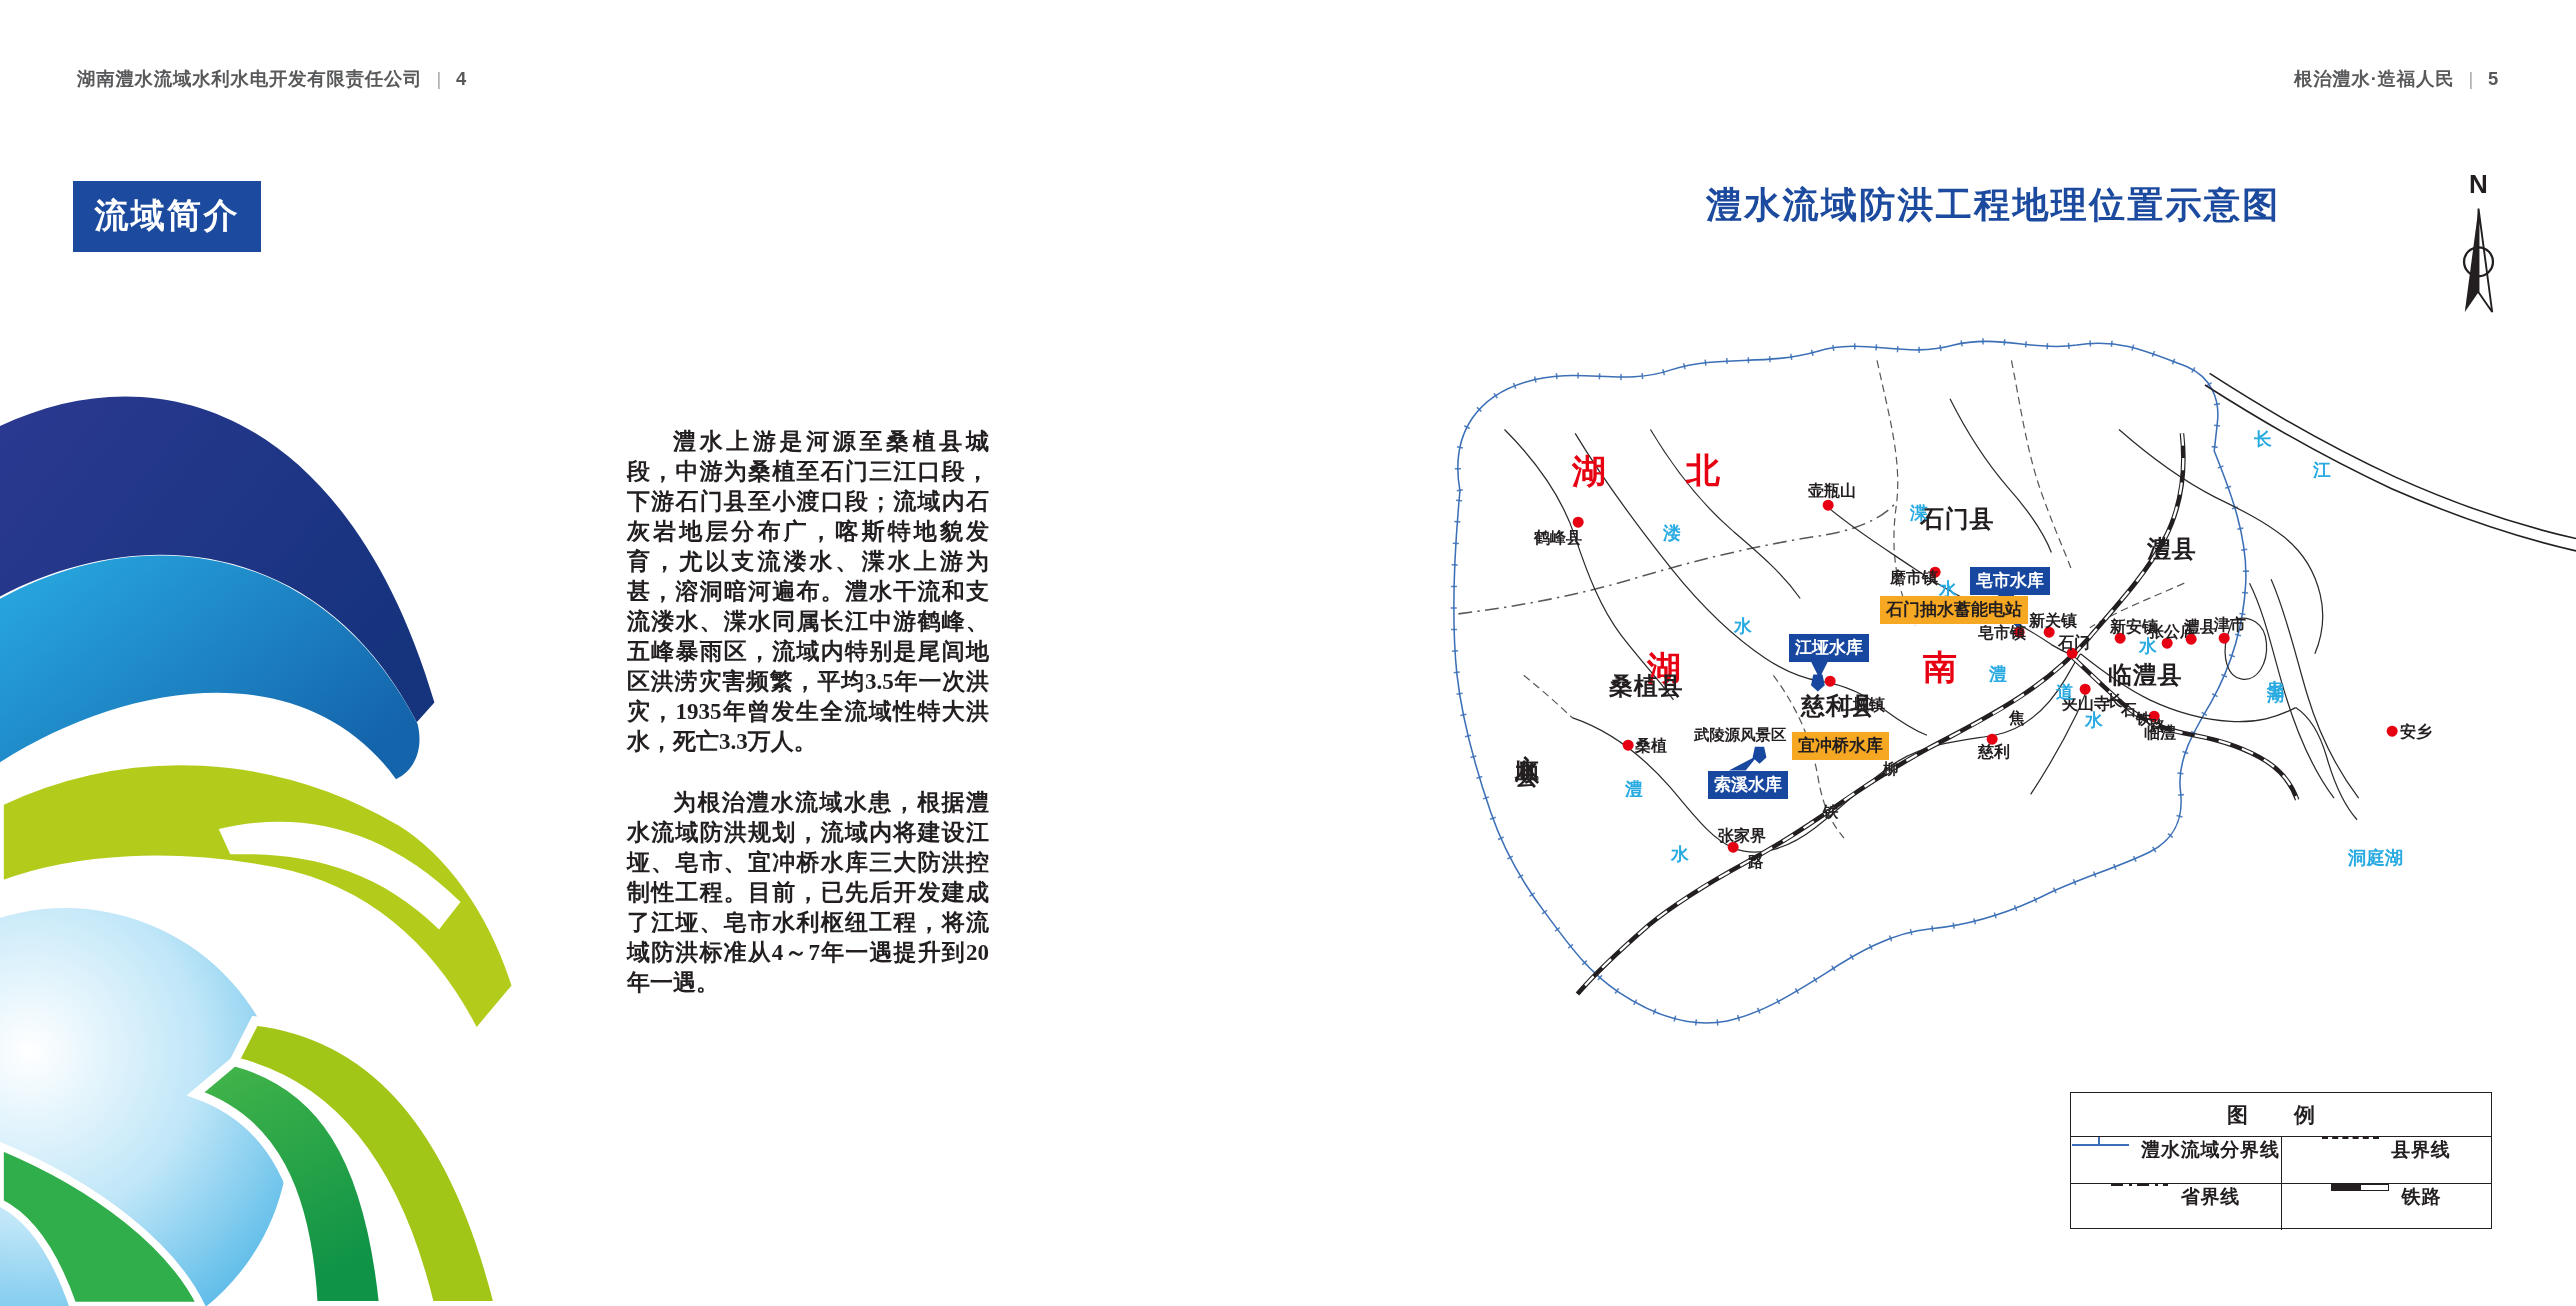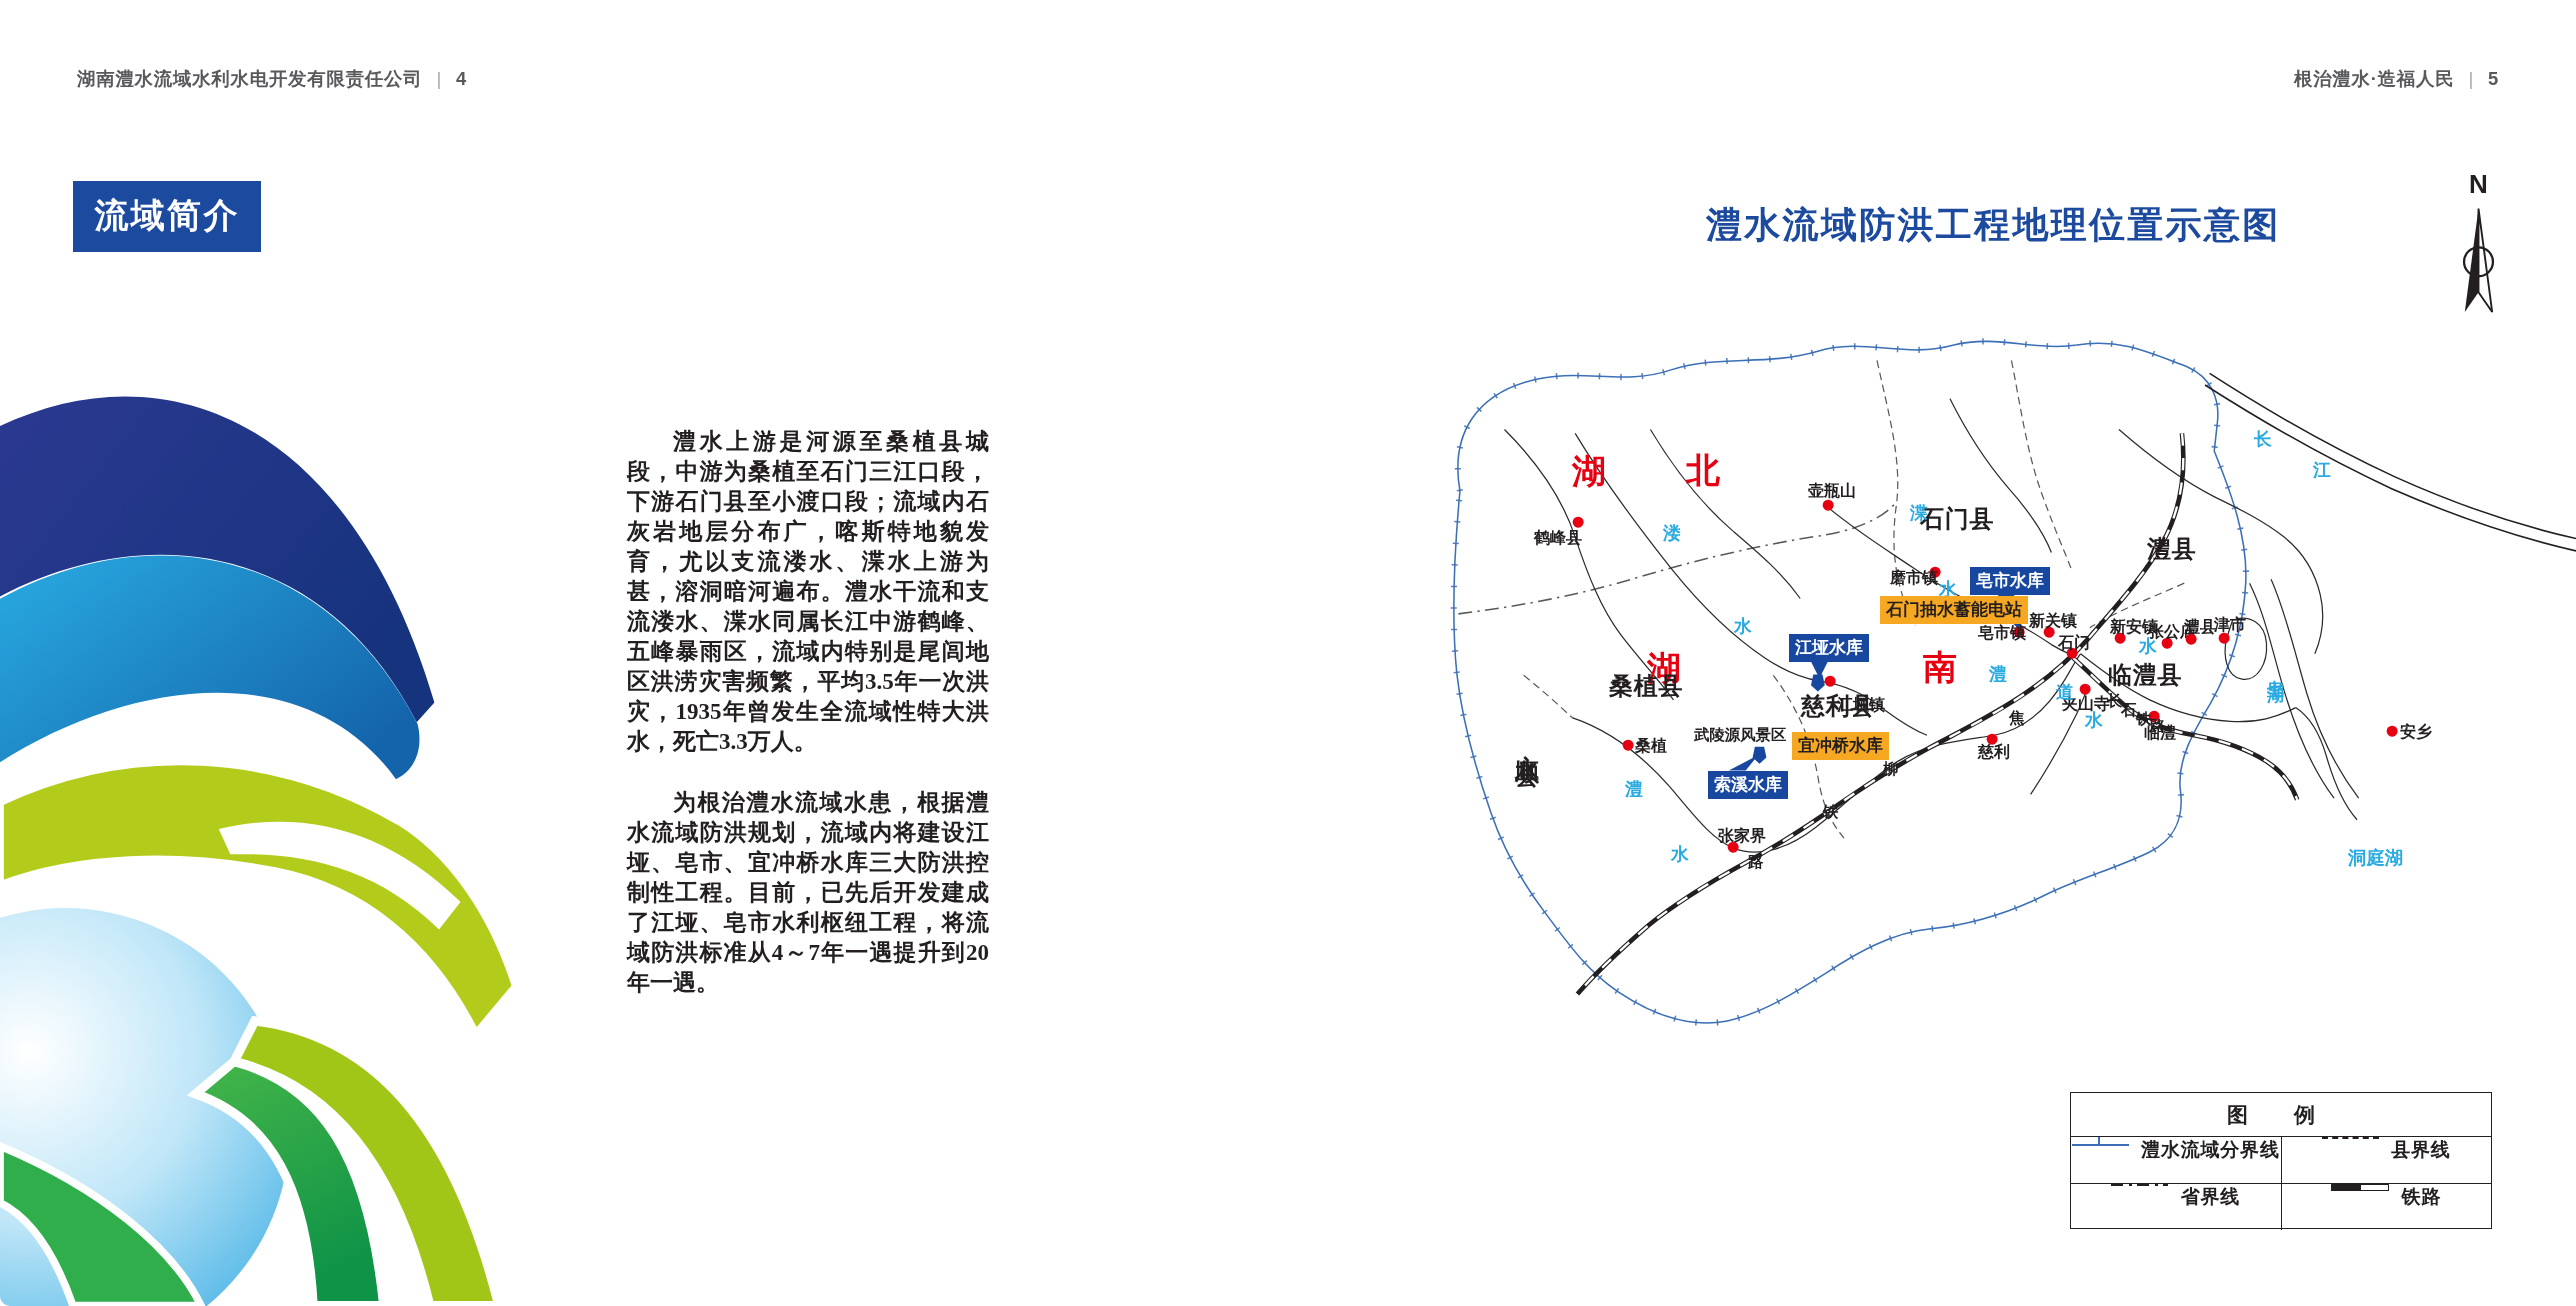--- a/index.html
+++ b/index.html
@@ -1,33 +1,33 @@
 <!DOCTYPE html>
 <html style="font-size:12.3px"><head>
 <meta charset="utf-8">
 <style>
   html,body{margin:0;padding:0;background:#fff;}
   .page{position:relative;width:2576px;height:1306px;background:#ffffff;overflow:hidden;
-        font-family:"Liberation Sans",sans-serif;color:#231f20;border-radius:10px;}
+        font-family:"Liberation Sans",sans-serif;color:#231f20;}
   
   .hdr{position:absolute;top:66px;font-size:18.4px;font-weight:bold;color:#58595b;letter-spacing:0.8px;white-space:nowrap;}
   .hdr .div{color:#a7a9ac;margin:0 14px;font-weight:normal;}
   .hdr-left{left:77px;}
   .hdr-right{right:77px;text-align:right;}
   
   .title-box{position:absolute;left:73px;top:181px;background:#1c4a9e;color:#fff;
              font-size:34px;font-weight:bold;padding:12.3px 21.5px;letter-spacing:2.3px;}
   .body-text{position:absolute;left:627px;top:427px;width:362px;
              font-family:"Liberation Serif",serif;font-size:23px;line-height:30px;
              font-weight:bold;color:#231f20;text-align:justify;}
   .body-text p{margin:0 0 31px 0;text-indent:2em;}
   .logo{position:absolute;left:0;top:372px;width:614px;height:934px;}
   
   .map-title{position:absolute;left:1706px;top:181px;font-size:36px;font-weight:bold;
-             color:#1c4a9e;letter-spacing:2.3px;margin-top:20px;}
+             color:#1c4a9e;letter-spacing:2.3px;}
   .compass{position:absolute;left:2451px;top:169px;width:55px;text-align:center;}
   .compass .n{font-size:26px;font-weight:bold;color:#231f20;display:block;margin-bottom:1.5px;}
   .map-lines{position:absolute;left:1420px;top:322px;}
   .prov{position:absolute;color:#e60012;font-size:34px;font-weight:bold;}
   .county{position:absolute;color:#231f20;font-size:24px;font-weight:bold;letter-spacing:0.8px;white-space:nowrap;}
   .county-v{writing-mode:vertical-rl;letter-spacing:4.6px;}
   .dot{position:absolute;width:10.7px;height:10.7px;border-radius:50%;background:#e60012;transform:translate(-50%,-50%);}
   .town{position:absolute;color:#231f20;font-size:16px;font-weight:bold;white-space:nowrap;}
   .river{position:absolute;color:#29abe2;font-size:17.7px;font-weight:bold;}
   .lake{position:absolute;color:#29abe2;font-size:18.4px;font-weight:bold;white-space:nowrap;}

